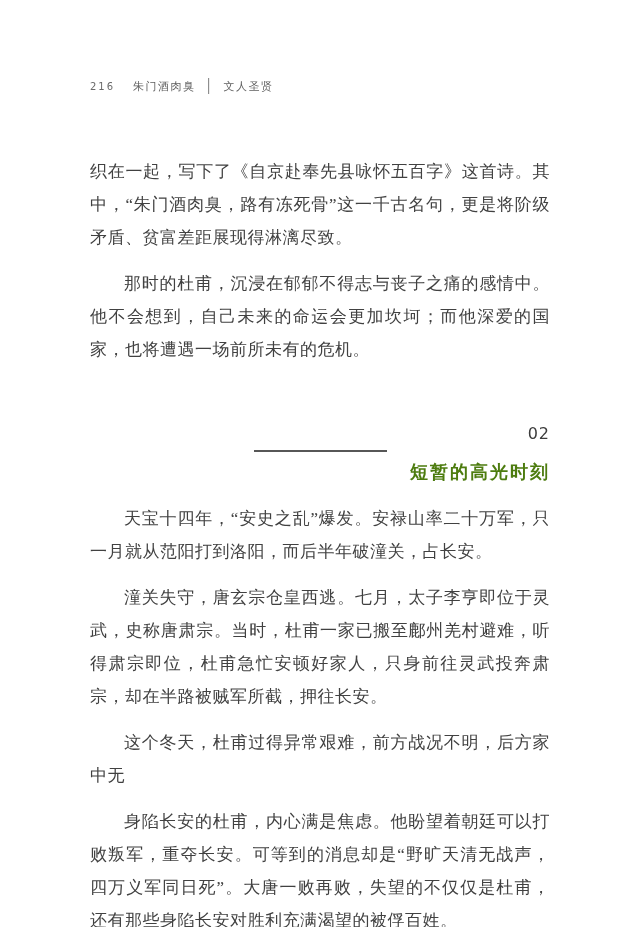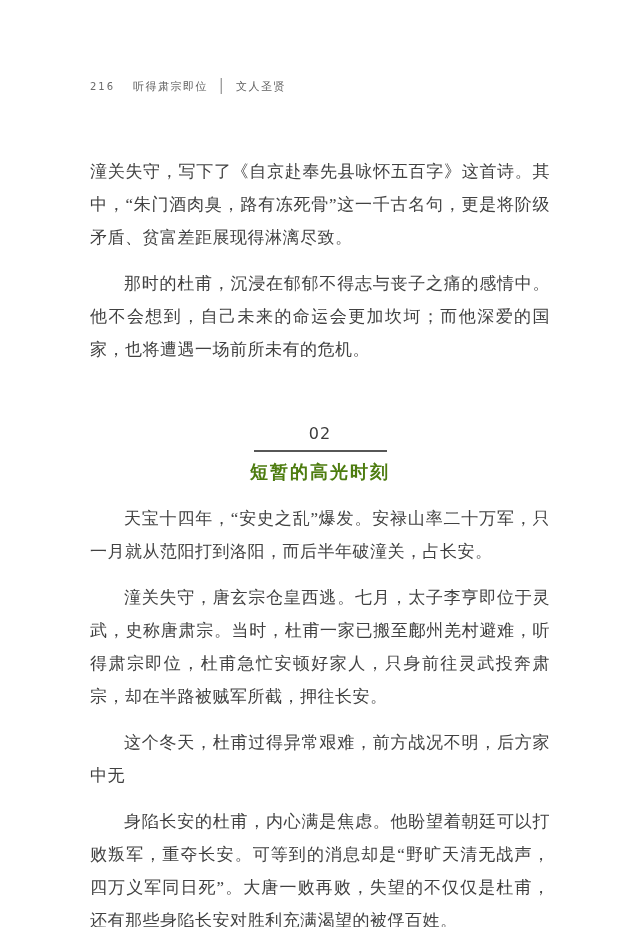--- a/index.html
+++ b/index.html
@@ -60,21 +60,21 @@
   .content p {
     margin: 0;
   }
   .content p.indent {
     text-indent: 2em;
     margin-top: 13px;
   }
   
   .section-header {
     margin-top: 56px;
-    text-align: center;
+    text-align: right;
   }
   .section-number {
     font-family: "DejaVu Sans", "Liberation Sans", sans-serif;
     font-size: 16px;
     line-height: 24px;
     color: #3c3c3c;
     letter-spacing: 1px;
   }
   .section-rule {
     width: 133px;
@@ -95,27 +95,27 @@
     margin-top: 17px !important;
   }
 </style>
 </head>
 <body>
 
 <div class="page">
 
   <div class="running-header">
     <span class="pagenum">216</span>
-    <span>听得肃宗即位</span>
+    <span>朱门酒肉臭</span>
     <span class="hdr-divider">│</span>
     <span>文人圣贤</span>
   </div>
 
   <div class="content">
-    <p>潼关失守，写下了《自京赴奉先县咏怀五百字》这首诗。其中，“朱门酒肉臭，路有冻死骨”这一千古名句，更是将阶级矛盾、贫富差距展现得淋漓尽致。</p>
+    <p>织在一起，写下了《自京赴奉先县咏怀五百字》这首诗。其中，“朱门酒肉臭，路有冻死骨”这一千古名句，更是将阶级矛盾、贫富差距展现得淋漓尽致。</p>
     <p class="indent">那时的杜甫，沉浸在郁郁不得志与丧子之痛的感情中。他不会想到，自己未来的命运会更加坎坷；而他深爱的国家，也将遭遇一场前所未有的危机。</p>
 
     <div class="section-header">
       <div class="section-number">02</div>
       <hr class="section-rule">
       <div class="section-title">短暂的高光时刻</div>
     </div>
 
     <p class="indent after-section">天宝十四年，“安史之乱”爆发。安禄山率二十万军，只一月就从范阳打到洛阳，而后半年破潼关，占长安。</p>
     <p class="indent">潼关失守，唐玄宗仓皇西逃。七月，太子李亨即位于灵武，史称唐肃宗。当时，杜甫一家已搬至鄜州羌村避难，听得肃宗即位，杜甫急忙安顿好家人，只身前往灵武投奔肃宗，却在半路被贼军所截，押往长安。</p>

